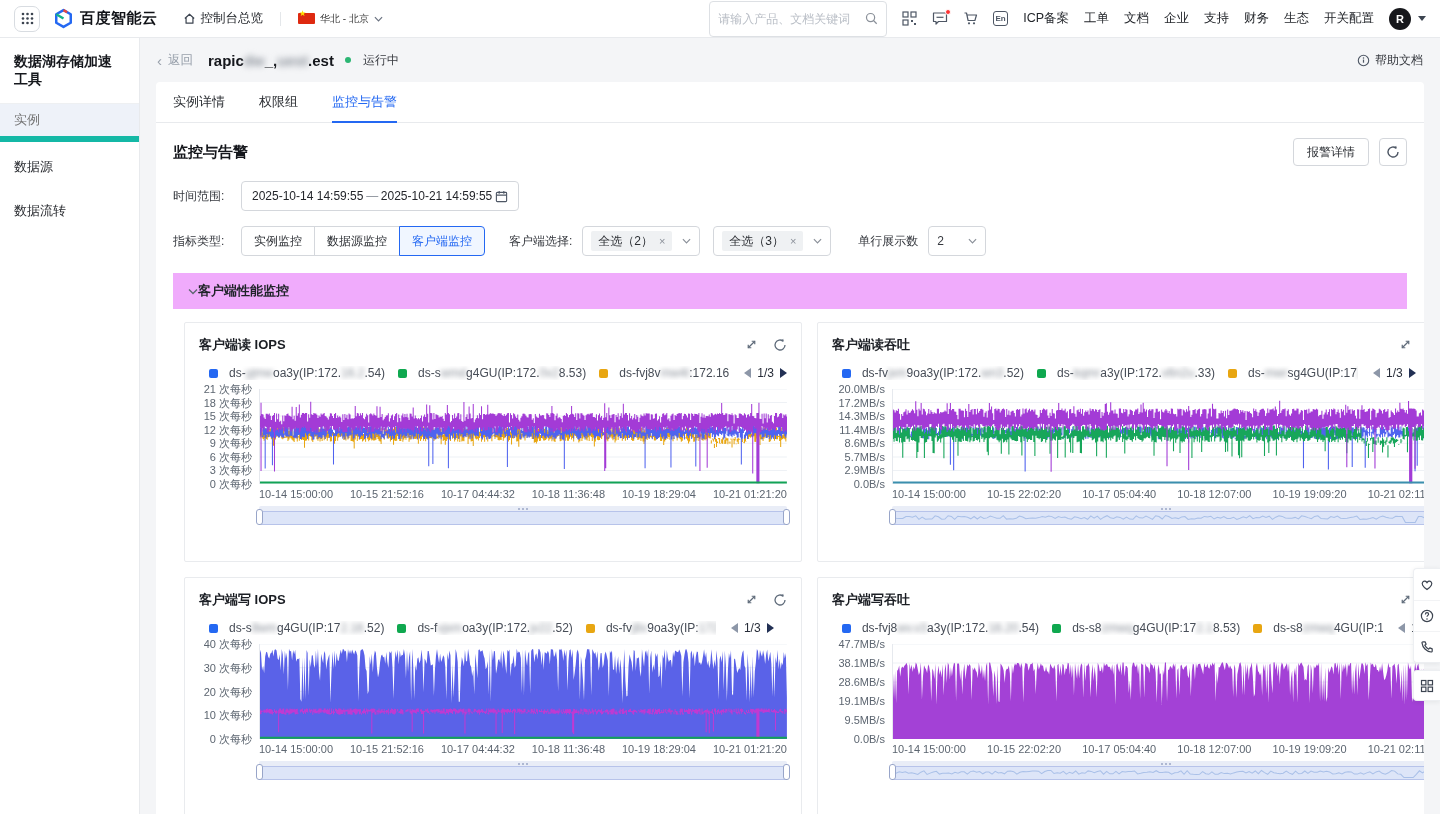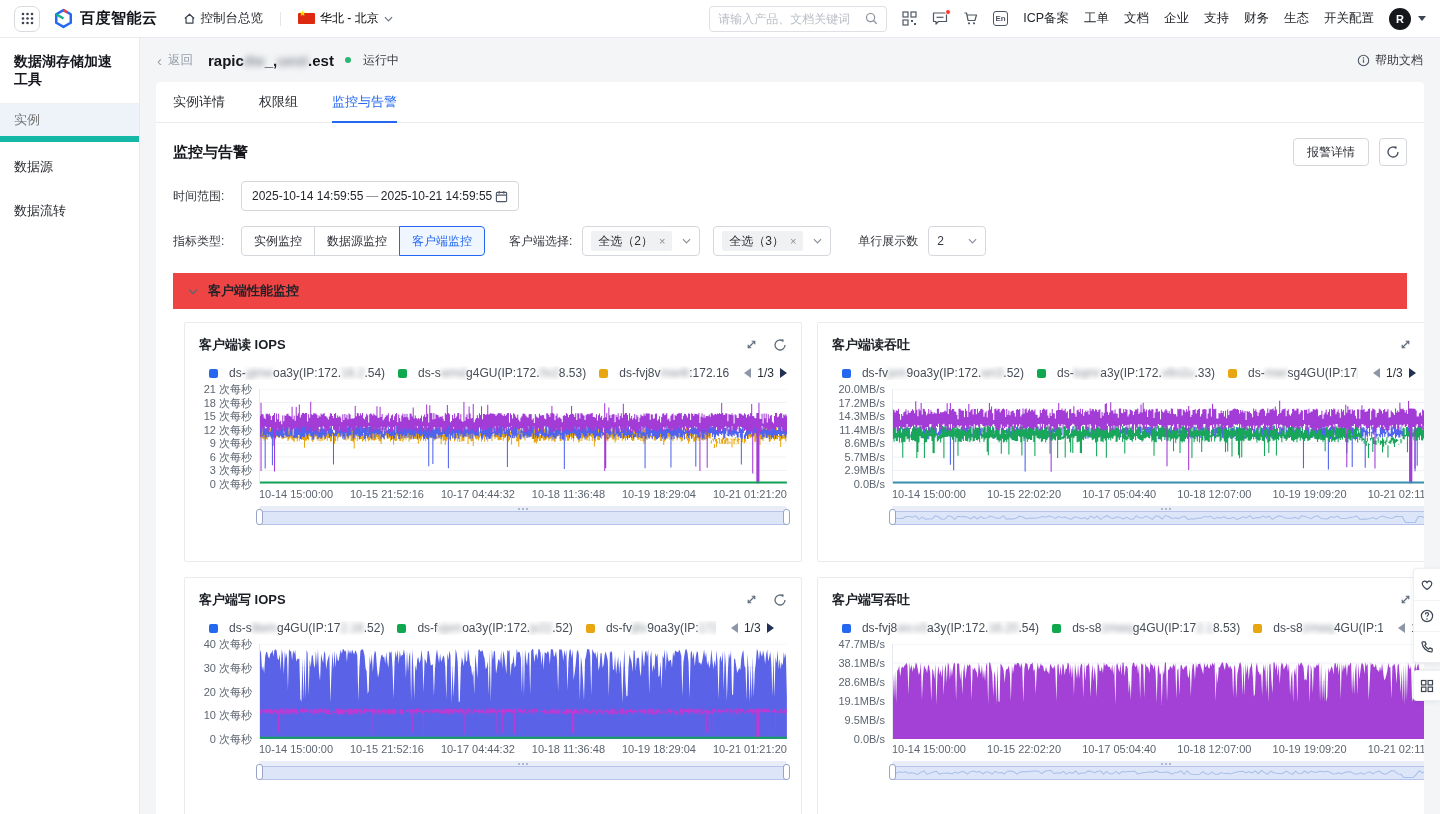--- a/index.html
+++ b/index.html
@@ -10,23 +10,23 @@
   
   .topnav{position:fixed;top:0;left:0;right:0;height:38px;background:#fff;border-bottom:1px solid #e8eaed;display:flex;align-items:center;padding:0 14px;z-index:30}
   .nav-left{display:flex;align-items:center;gap:13px}
   .launcher{width:26px;height:26px;border:1px solid #d8dce1;border-radius:7px;display:flex;align-items:center;justify-content:center;cursor:pointer;color:#3c4450}
   .brand{display:flex;align-items:center;gap:6px;cursor:pointer}
   .brand-name{font-size:15px;font-weight:bold;color:#101217;letter-spacing:.5px}
   .nav-home{display:flex;align-items:center;gap:5px;font-size:12.5px;color:#23262b;cursor:pointer;margin-left:12px}
   .vdiv{width:1px;height:14px;background:#e4e7ea;margin:0 4px}
   .flag{width:17px;height:11px;background:#de2910;border-radius:1px;position:relative;flex:none}
   .flag:before{content:"★";position:absolute;left:1px;top:-4px;font-size:8px;color:#ffde00}
-  .region{display:flex;align-items:center;gap:5px;font-size:12px;color:#000000;cursor:pointer}
+  .region{display:flex;align-items:center;gap:5px;font-size:10px;color:#404040;cursor:pointer}
   .nav-right{margin-left:auto;display:flex;align-items:center;gap:15px}
-  .searchbox{width:178px;height:26px;border:1px solid #dde0e4;border-radius:4px;display:flex;align-items:center;padding:0 8px;gap:6px;background:#fff}
+  .searchbox{width:178px;height:36px;border:1px solid #dde0e4;border-radius:4px;display:flex;align-items:center;padding:0 8px;gap:6px;background:#fff}
   .searchbox input{border:none;outline:none;flex:1;font-size:12px;color:#23262b;font-family:inherit;min-width:0}
   .searchbox input::placeholder{color:#b9bec6}
   .nav-ico{color:#4e5765;display:flex;align-items:center;cursor:pointer;position:relative}
   .red-dot{position:absolute;top:-2px;right:-3px;width:6px;height:6px;border-radius:50%;background:#f33;border:1px solid #fff}
   .en-box{width:15px;height:15px;border:1.2px solid #4e5765;border-radius:3px;font-size:8px;display:flex;align-items:center;justify-content:center;font-weight:bold}
   .nav-link{font-size:12.5px;color:#23262b;cursor:pointer;white-space:nowrap}
   .avatar{width:22px;height:22px;border-radius:50%;background:#17181c;color:#fff;font-size:11px;font-weight:bold;display:flex;align-items:center;justify-content:center;cursor:pointer}
   .caret{width:0;height:0;border-left:4px solid transparent;border-right:4px solid transparent;border-top:5px solid #3c4450;margin-left:-8px;cursor:pointer}
   
   .sidebar{position:fixed;top:38px;left:0;width:140px;bottom:0;background:#fff;border-right:1px solid #e8eaed;z-index:20}
@@ -60,21 +60,21 @@
   .seg-btn:first-child{border-radius:4px 0 0 4px;margin-left:0}
   .seg-btn:last-child{border-radius:0 4px 4px 0}
   .seg-btn.active{border-color:#2468f2;color:#2468f2;background:#f0f6ff;z-index:1}
   .sel-label{margin-left:24px;margin-right:10px}
   .select{min-width:118px;height:30px;border:1px solid #d4d7dc;border-radius:4px;display:flex;align-items:center;padding:8px 8px;gap:8px;margin-right:13px;background:#fff;cursor:pointer}
   .tag{background:#eff1f3;border-radius:2px;height:20px;display:flex;align-items:center;padding:0 7px;gap:6px;font-size:12px;color:#2b2e33;white-space:nowrap}
   .tag-x{color:#8a9099;font-size:11px;cursor:pointer}
   .chev{color:#8a9099;display:flex;margin-left:auto}
   .mini-select{width:58px;min-width:58px}
   .per-row-label{margin-left:14px;margin-right:10px}
-  .group-bar{margin:17px 17px 0;background:#ef4444;height:36px;display:flex;align-items:center;padding:0 15px;gap:10px;font-size:13px;font-weight:bold;color:#1f2329;cursor:pointer}
+  .group-bar{margin:17px 17px 0;background:#f0abfc;height:36px;display:flex;align-items:center;padding:0 15px;gap:0;font-size:13px;font-weight:bold;color:#1f2329;cursor:pointer}
   .group-chev{color:#5c6570;display:flex}
   
   .charts{display:grid;grid-template-columns:1fr 1fr;gap:15px;padding:13px 28px 20px}
   .chart-card{border:1px solid #e9ebee;border-radius:2px;background:#fff;height:240px;padding:13px 14px 0}
   .ch-head{display:flex;justify-content:space-between;align-items:center}
   .ch-title{font-size:13px;font-weight:bold;color:#1b1e24}
   .ch-tools{display:flex;gap:15px;color:#5f6b7a}
   .ch-tools span{cursor:pointer;display:flex}
   .legend{display:flex;align-items:center;margin-top:12px;padding-left:10px;font-size:12px;color:#474d57;gap:13px;white-space:nowrap;overflow:hidden}
   .leg-item{display:flex;align-items:center;gap:11px;min-width:0;cursor:pointer}

